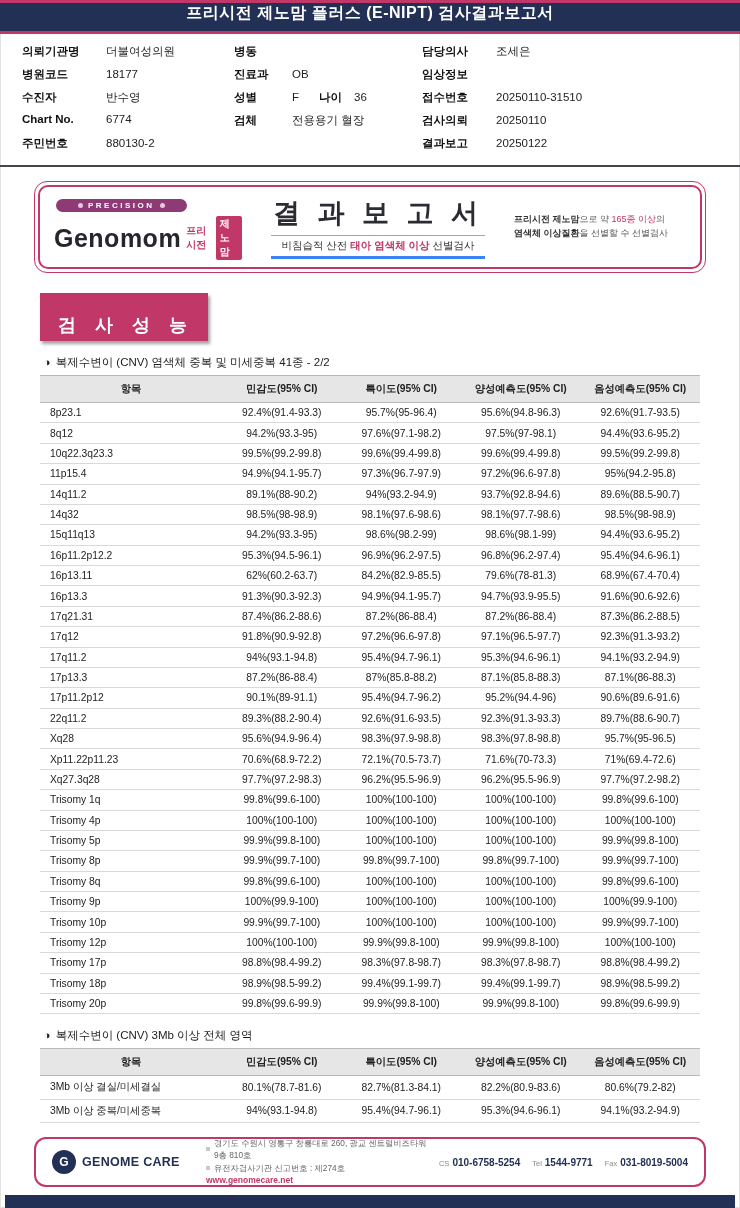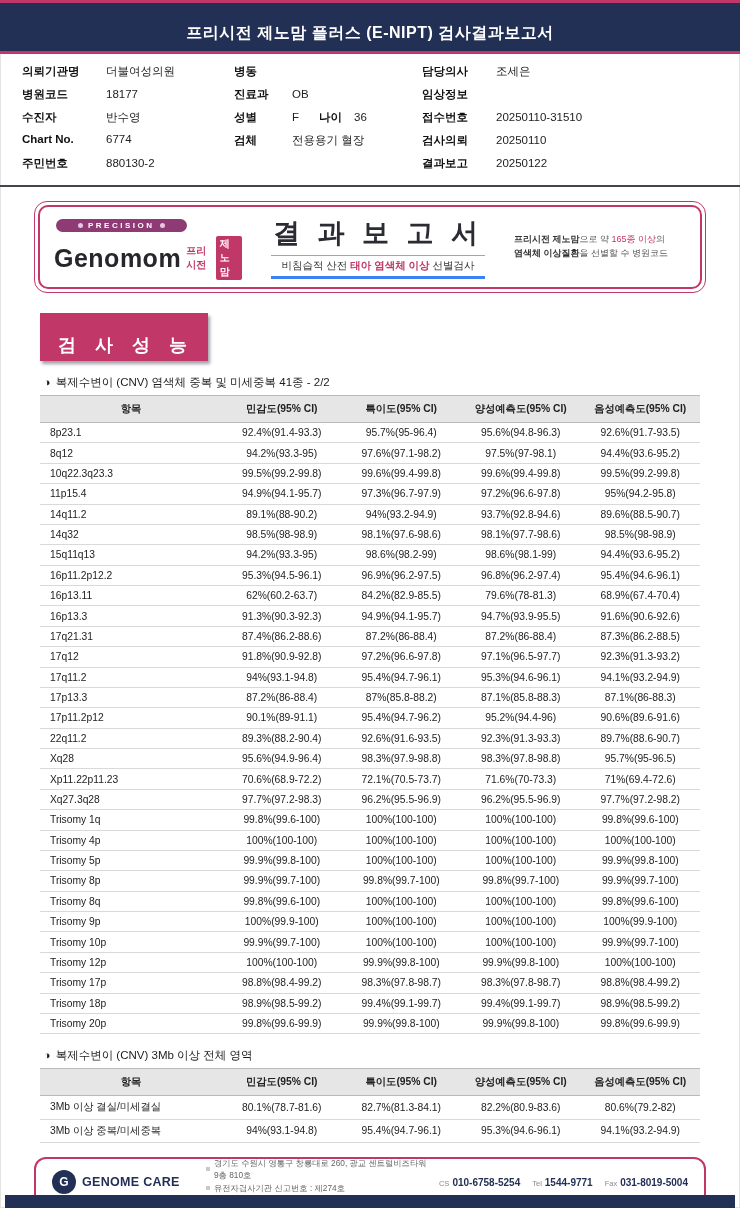--- a/index.html
+++ b/index.html
@@ -5,21 +5,21 @@
   * { margin:0; padding:0; box-sizing:border-box; }
   html,body { background:#fff; }
   body {
     width:740px; height:1208px; position:relative; overflow:hidden;
     font-family:"Liberation Sans","DejaVu Sans",sans-serif; color:#222;
     box-shadow: inset 0 0 0 1px #e3e3e3;
   }
   .accent-line { height:3px; background:#c13767; }
   .top-banner {
     background:#233055; color:#fff; text-align:center;
-    font-size:16px; font-weight:bold; padding:20px 0 7px; letter-spacing:0.5px;
+    font-size:16px; font-weight:bold; padding:0 0 7px; letter-spacing:0.5px;
   }
 
   
   .patient-info { display:flex; padding:10px 20px 4px 22px; }
   .info-col.col-a { width:212px; }
   .info-col.col-b { width:188px; }
   .info-col.col-c { flex:1; }
   .info-row { display:flex; align-items:baseline; height:23px; font-size:11.5px; }
   .info-label { font-weight:bold; color:#101010; flex-shrink:0; }
   .col-a .info-label { width:84px; }
@@ -202,21 +202,21 @@
       </div>
     </div>
     <div class="report-center">
       <div class="report-title">결 과 보 고 서</div>
       <div class="report-subtitle">
         <span>비침습적 산전 </span><span class="hl">태아 염색체 이상</span><span> 선별검사</span>
       </div>
     </div>
     <div class="report-note">
       <span class="b">프리시전 제노맘</span><span>으로 약 </span><span class="accent">165종 이상</span><span>의</span><br>
-      <span class="b">염색체 이상질환</span><span>을 선별할 수 병원코드</span>
+      <span class="b">염색체 이상질환</span><span>을 선별할 수 선별검사</span>
     </div>
   </div>
 </div>
 
 
 <div class="section-header">검 사 성 능</div>
 
 
 <div class="table-caption">
   <span class="bullet">◑</span><span>복제수변이 (CNV) 염색체 중복 및 미세중복 41종 - 2/2</span>

